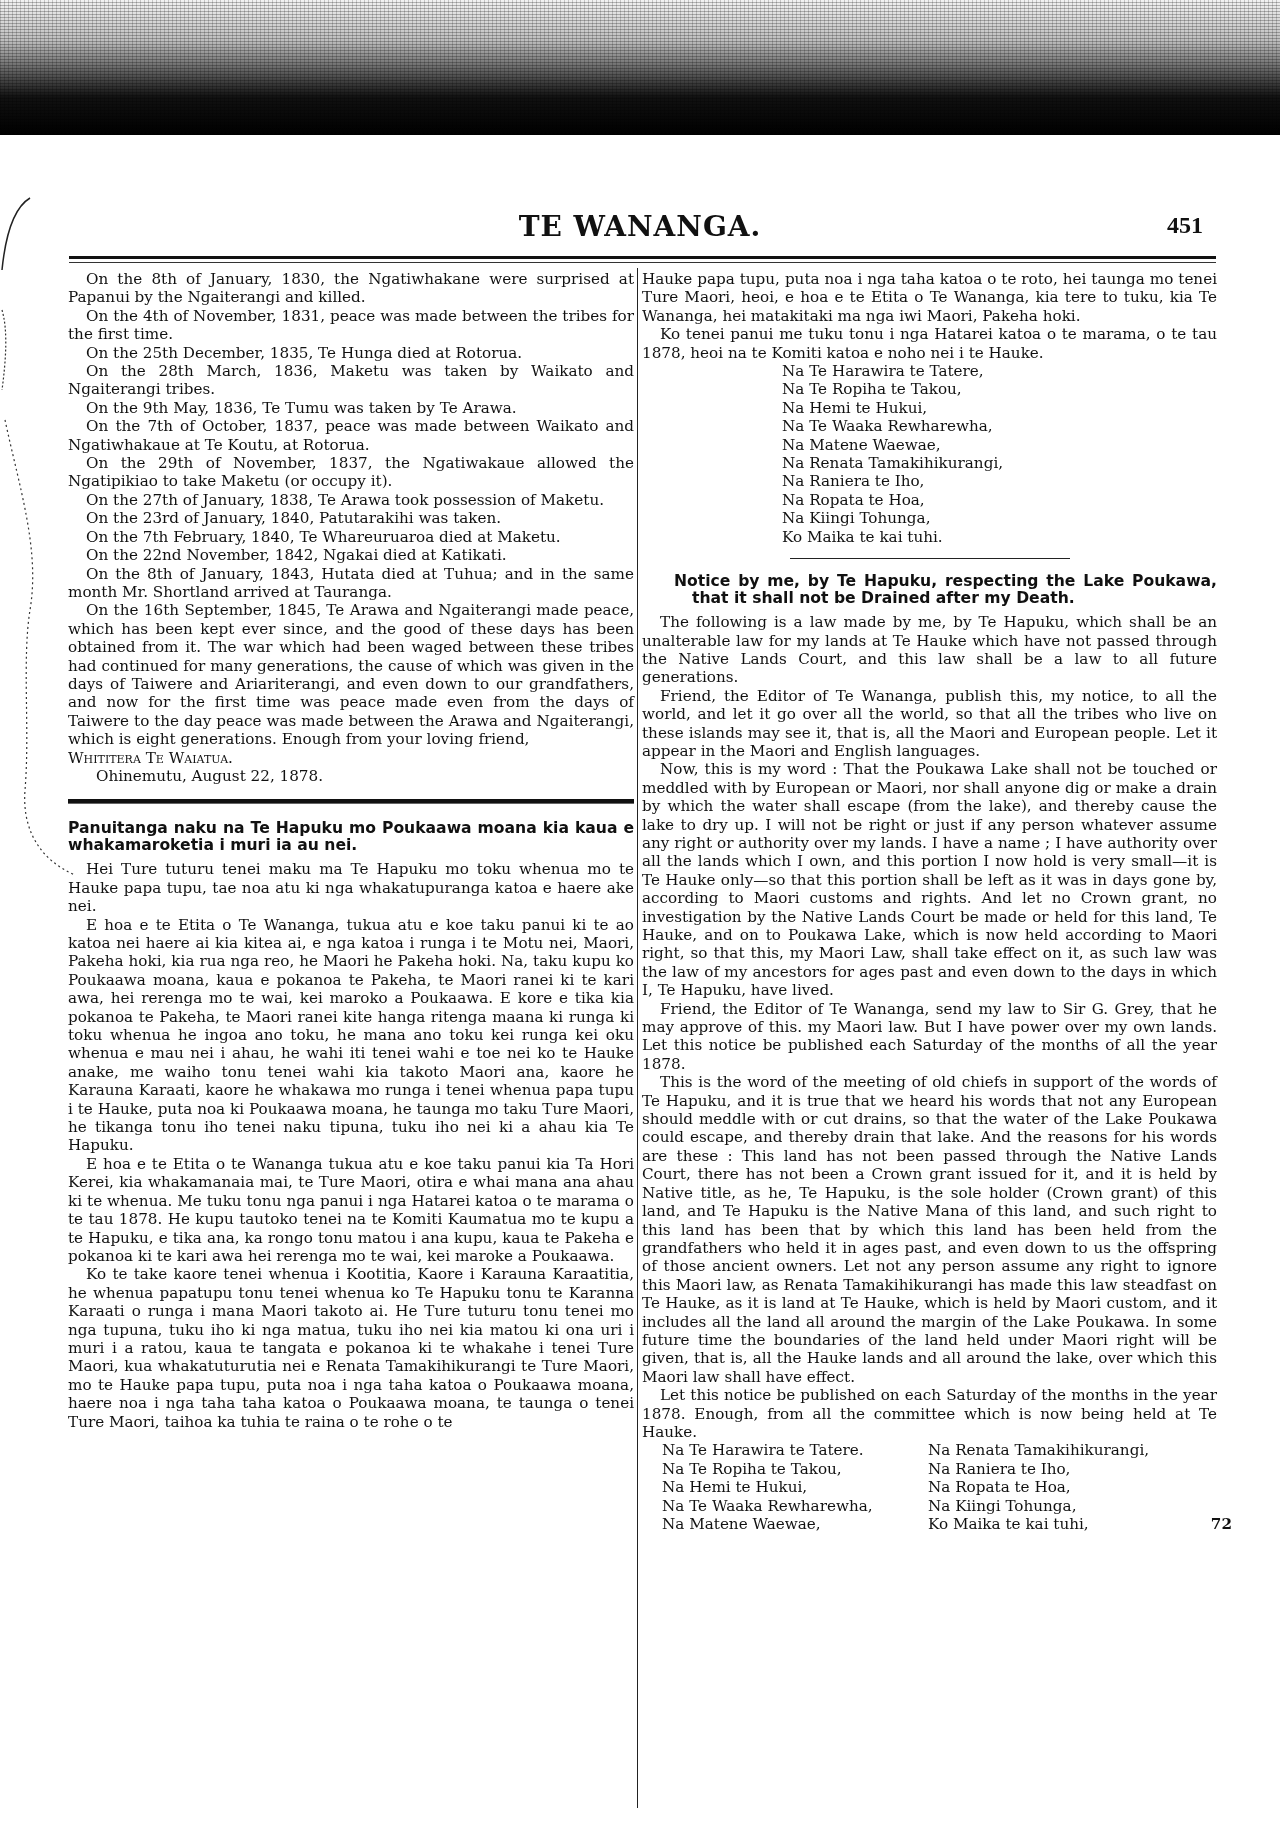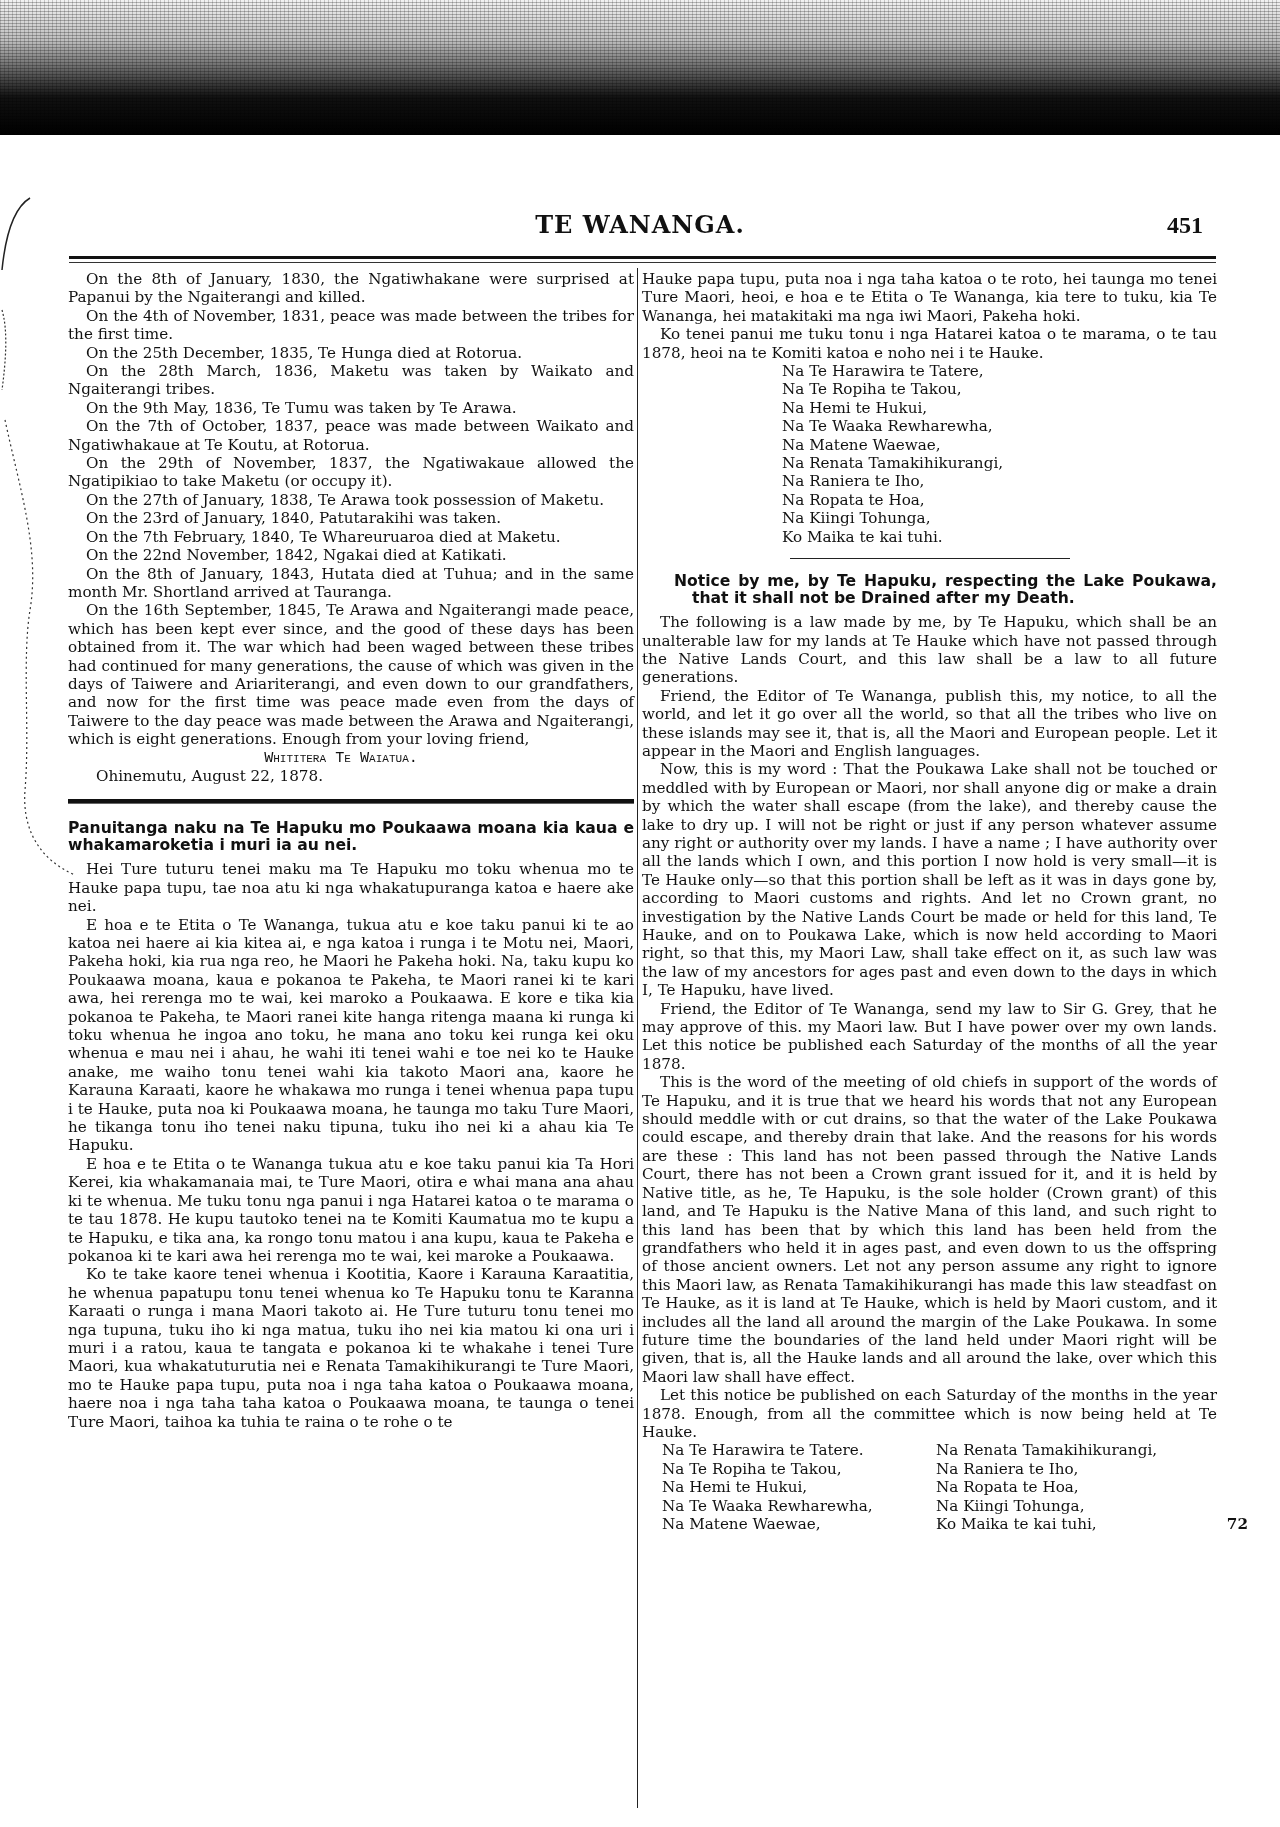--- a/index.html
+++ b/index.html
@@ -14,52 +14,52 @@
       repeating-linear-gradient(0deg, rgba(0,0,0,0.25) 0px, rgba(0,0,0,0.25) 1px, transparent 1px, transparent 3px),
       repeating-linear-gradient(90deg, rgba(0,0,0,0.18) 0px, rgba(0,0,0,0.18) 1px, transparent 1px, transparent 4px),
       linear-gradient(180deg, #f2f2f2 0%, #bdbdbd 30%, #555 55%, #111 72%, #000 100%);
   }
   .margin-curve { position: absolute; left: 0; top: 190px; width: 90px; height: 690px; }
   .running-head {
     position: absolute; left: 0; top: 210px; width: 1280px; height: 40px;
   }
   .running-title {
     position: absolute; left: 0; width: 1280px; top: 0; text-align: center;
-    font-family: "DejaVu Serif", serif; font-weight: bold; font-size: 24px; letter-spacing: 1px;
+    font-family: "DejaVu Serif", serif; font-weight: bold; font-size: 28px; letter-spacing: 1px;
   }
   .page-number {
     position: absolute; right: 77px; top: 2px; font-weight: bold; font-size: 24px; font-family: Liberation Serif, serif;
   }
   .head-rule {
     position: absolute; left: 69px; top: 256px; width: 1147px; height: 3px; background: #111;
   }
   .head-rule2 {
     position: absolute; left: 69px; top: 262px; width: 1147px; height: 1px; background: #333;
   }
   .col {
     position: absolute; top: 270px; font-size: 15.2px; line-height: 18.4px;
     text-align: justify;
   }
   .col-left { left: 68px; width: 566px; }
   .col-right { left: 642px; width: 575px; }
   .col-divider { position: absolute; left: 637px; top: 268px; width: 1px; height: 1540px; background: #222; }
   p { margin: 0; text-indent: 18px; }
   p.noindent { text-indent: 0; }
-  .signature { text-align: center; font-variant: small-caps; padding-right: 20px; text-indent: 0; font-family: Liberation Mono, monospace; }
+  .signature { text-align: left; font-variant: small-caps; padding-right: 20px; text-indent: 0; }
   .dateline { text-indent: 28px; }
   .section-rule { height: 4px; background: #111; margin: 14px 0 16px 0; border-bottom: 1px solid #666; }
   .short-rule { width: 280px; height: 1px; background: #222; margin: 12px auto 14px auto; }
   h2 {
     margin: 0 0 6px 0; font-family: "DejaVu Sans", "Liberation Sans", sans-serif;
     font-weight: bold; font-size: 15.6px; line-height: 17px; text-align: justify;
   }
   h2.hang { padding-left: 18px; text-indent: -18px; margin-left: 32px; }
   .signers { margin-left: 140px; text-align: left; }
   .signers div { line-height: 18.4px; }
-  .signers2 { display: grid; grid-template-columns: 262px 260px 40px; padding-left: 20px; column-gap: 12px; }
+  .signers2 { display: grid; grid-template-columns: 262px 260px 40px; padding-left: 20px; column-gap: 4px; }
   .signers2 span { line-height: 18.4px; }
   .signers2 .pnum { font-weight: bold; text-align: right; }
 </style>
 </head>
 <body>
 
 <div class="scan-band"></div>
 
 <svg class="margin-curve" viewBox="0 0 90 690">
   <path d="M30 8 C 10 20, 4 60, 2 80" stroke="#222" stroke-width="1.5" fill="none"></path>

